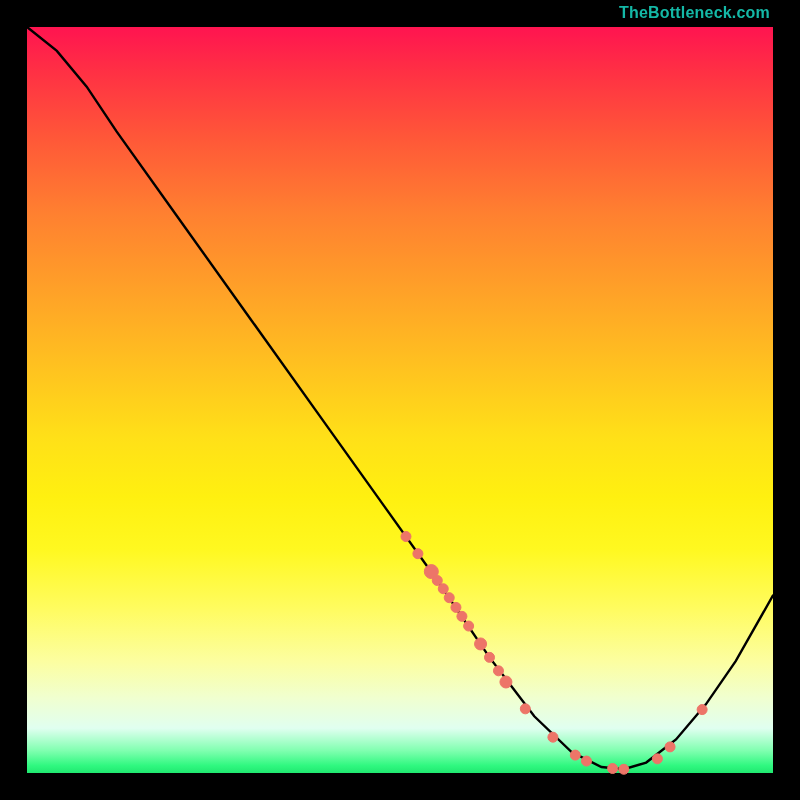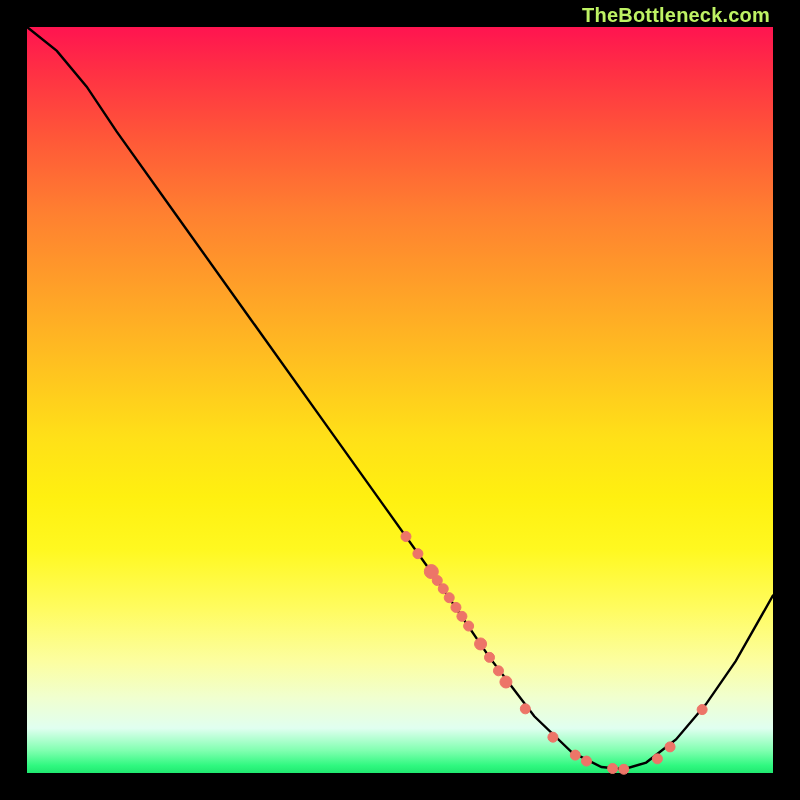--- a/index.html
+++ b/index.html
@@ -38,23 +38,23 @@
       #80ffb0 97%,
       #30f880 99%,
       #20e870 100%
     );
   }
   .watermark {
     position: absolute;
     top: 4px;
     right: 30px;
     font-family: Arial, Helvetica, sans-serif;
-    font-size: 20px;
+    font-size: 16px;
     font-weight: bold;
-    color: #bef264;
+    color: #14b8a6;
     letter-spacing: 0.2px;
   }
   svg.curve {
     position: absolute;
     left: 27px;
     top: 27px;
     width: 746px;
     height: 746px;
     overflow: visible;
   }

